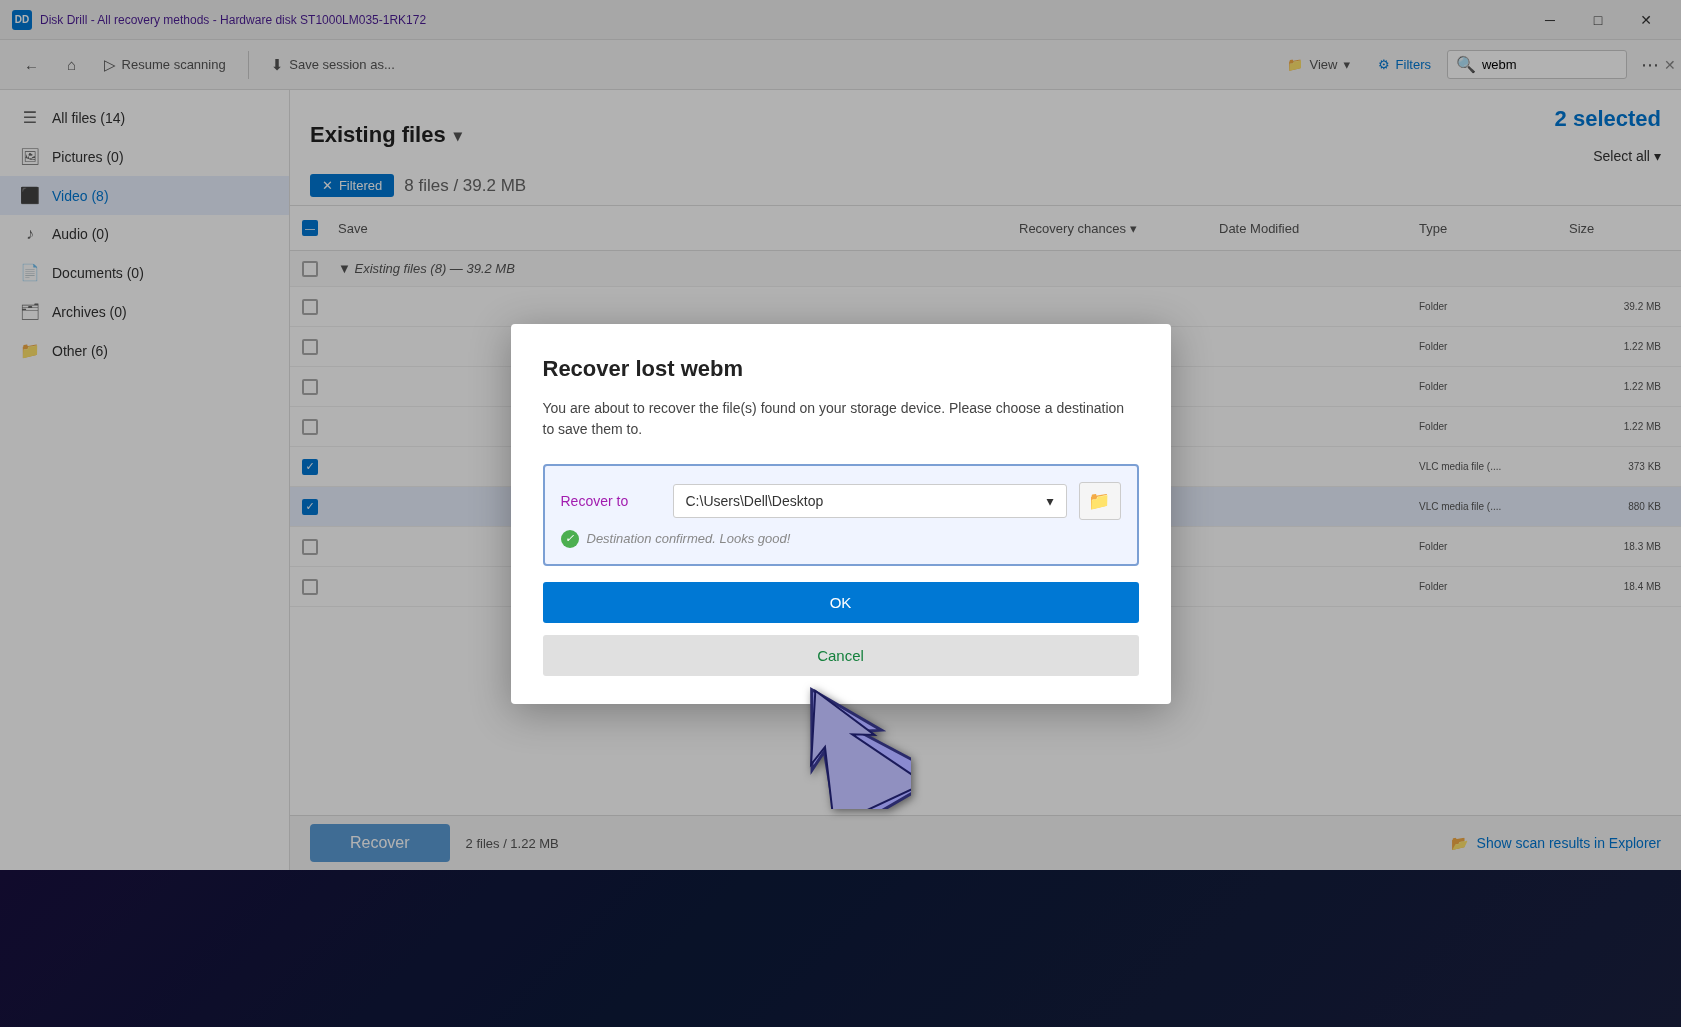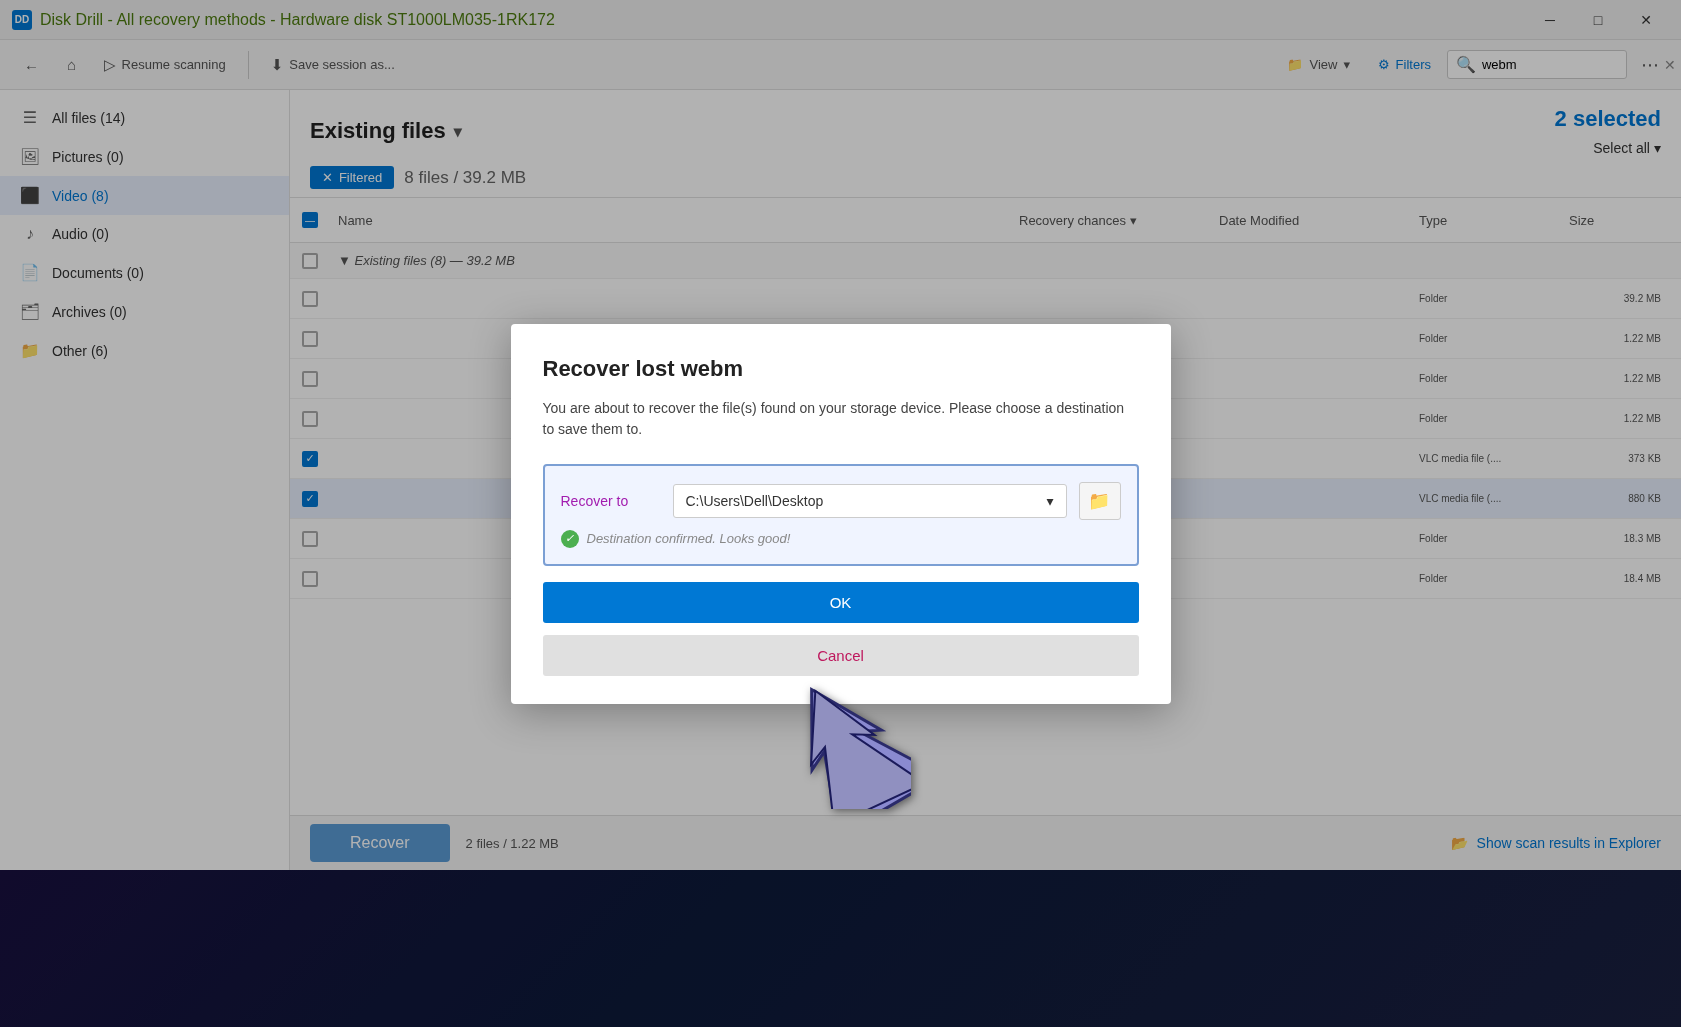--- a/index.html
+++ b/index.html
@@ -44,22 +44,22 @@
     }
     .titlebar-icon {
       width: 20px; height: 20px;
       margin-right: 8px;
       background: #0078d4;
       border-radius: 3px;
       display: flex; align-items: center; justify-content: center;
       color: white; font-size: 10px; font-weight: bold;
     }
     .titlebar-text {
-      font-size: 16px;
-      color: #4d7c0f;
+      font-size: 12px;
+      color: #4c1d95;
       flex: 1;
     }
     .titlebar-controls {
       display: flex; gap: 2px;
     }
     .titlebar-btn {
       width: 46px; height: 30px;
       display: flex; align-items: center; justify-content: center;
       font-size: 14px; color: #333;
       cursor: pointer;
@@ -358,21 +358,21 @@
       margin-top: 8px;
       flex-direction: column;
     }
     .btn-ok {
       background: #0078d4; color: white;
       border: none; border-radius: 3px;
       padding: 12px 80px; font-size: 15px;
       cursor: pointer;
     }
     .btn-cancel {
-      background: #e0e0e0; color: #be185d;
+      background: #e0e0e0; color: #15803d;
       border: none; border-radius: 3px;
       padding: 12px 60px; font-size: 15px;
       cursor: pointer;
     }
 
     
     .arrow-cursor {
       position: absolute;
       z-index: 20;
       bottom: 180px;
@@ -471,21 +471,21 @@
     </div>
 
     <div class="content-area">
 
       <div class="content-header">
         <div class="content-header-top">
           <div class="content-title">
             <span>Existing files</span>
             <span class="content-title-chevron">▾</span>
           </div>
-          <div style="display:flex; flex-direction:column; align-items:flex-end; gap:8px;">
+          <div style="display:flex; flex-direction:column; align-items:flex-end; gap:16px;">
             <span class="selected-count">2 selected</span>
             <div class="select-all-area">
               <span>Select all</span>
               <span>▾</span>
             </div>
           </div>
         </div>
         <div class="content-subheader">
           <div class="filtered-badge">
             <span>✕</span>
@@ -495,21 +495,21 @@
         </div>
       </div>
 
       <div class="table-container">
 
         <div class="table-header">
           <div class="checkbox-cell">
             <div class="cb indeterminate"></div>
           </div>
           <div class="table-header-cell">
-            <span>Name</span>
+            <span>Save</span>
           </div>
           <div class="table-header-cell">
             <span>Recovery chances</span>
             <span>▾</span>
           </div>
           <div class="table-header-cell">
             <span>Date Modified</span>
           </div>
           <div class="table-header-cell">
             <span>Type</span>

